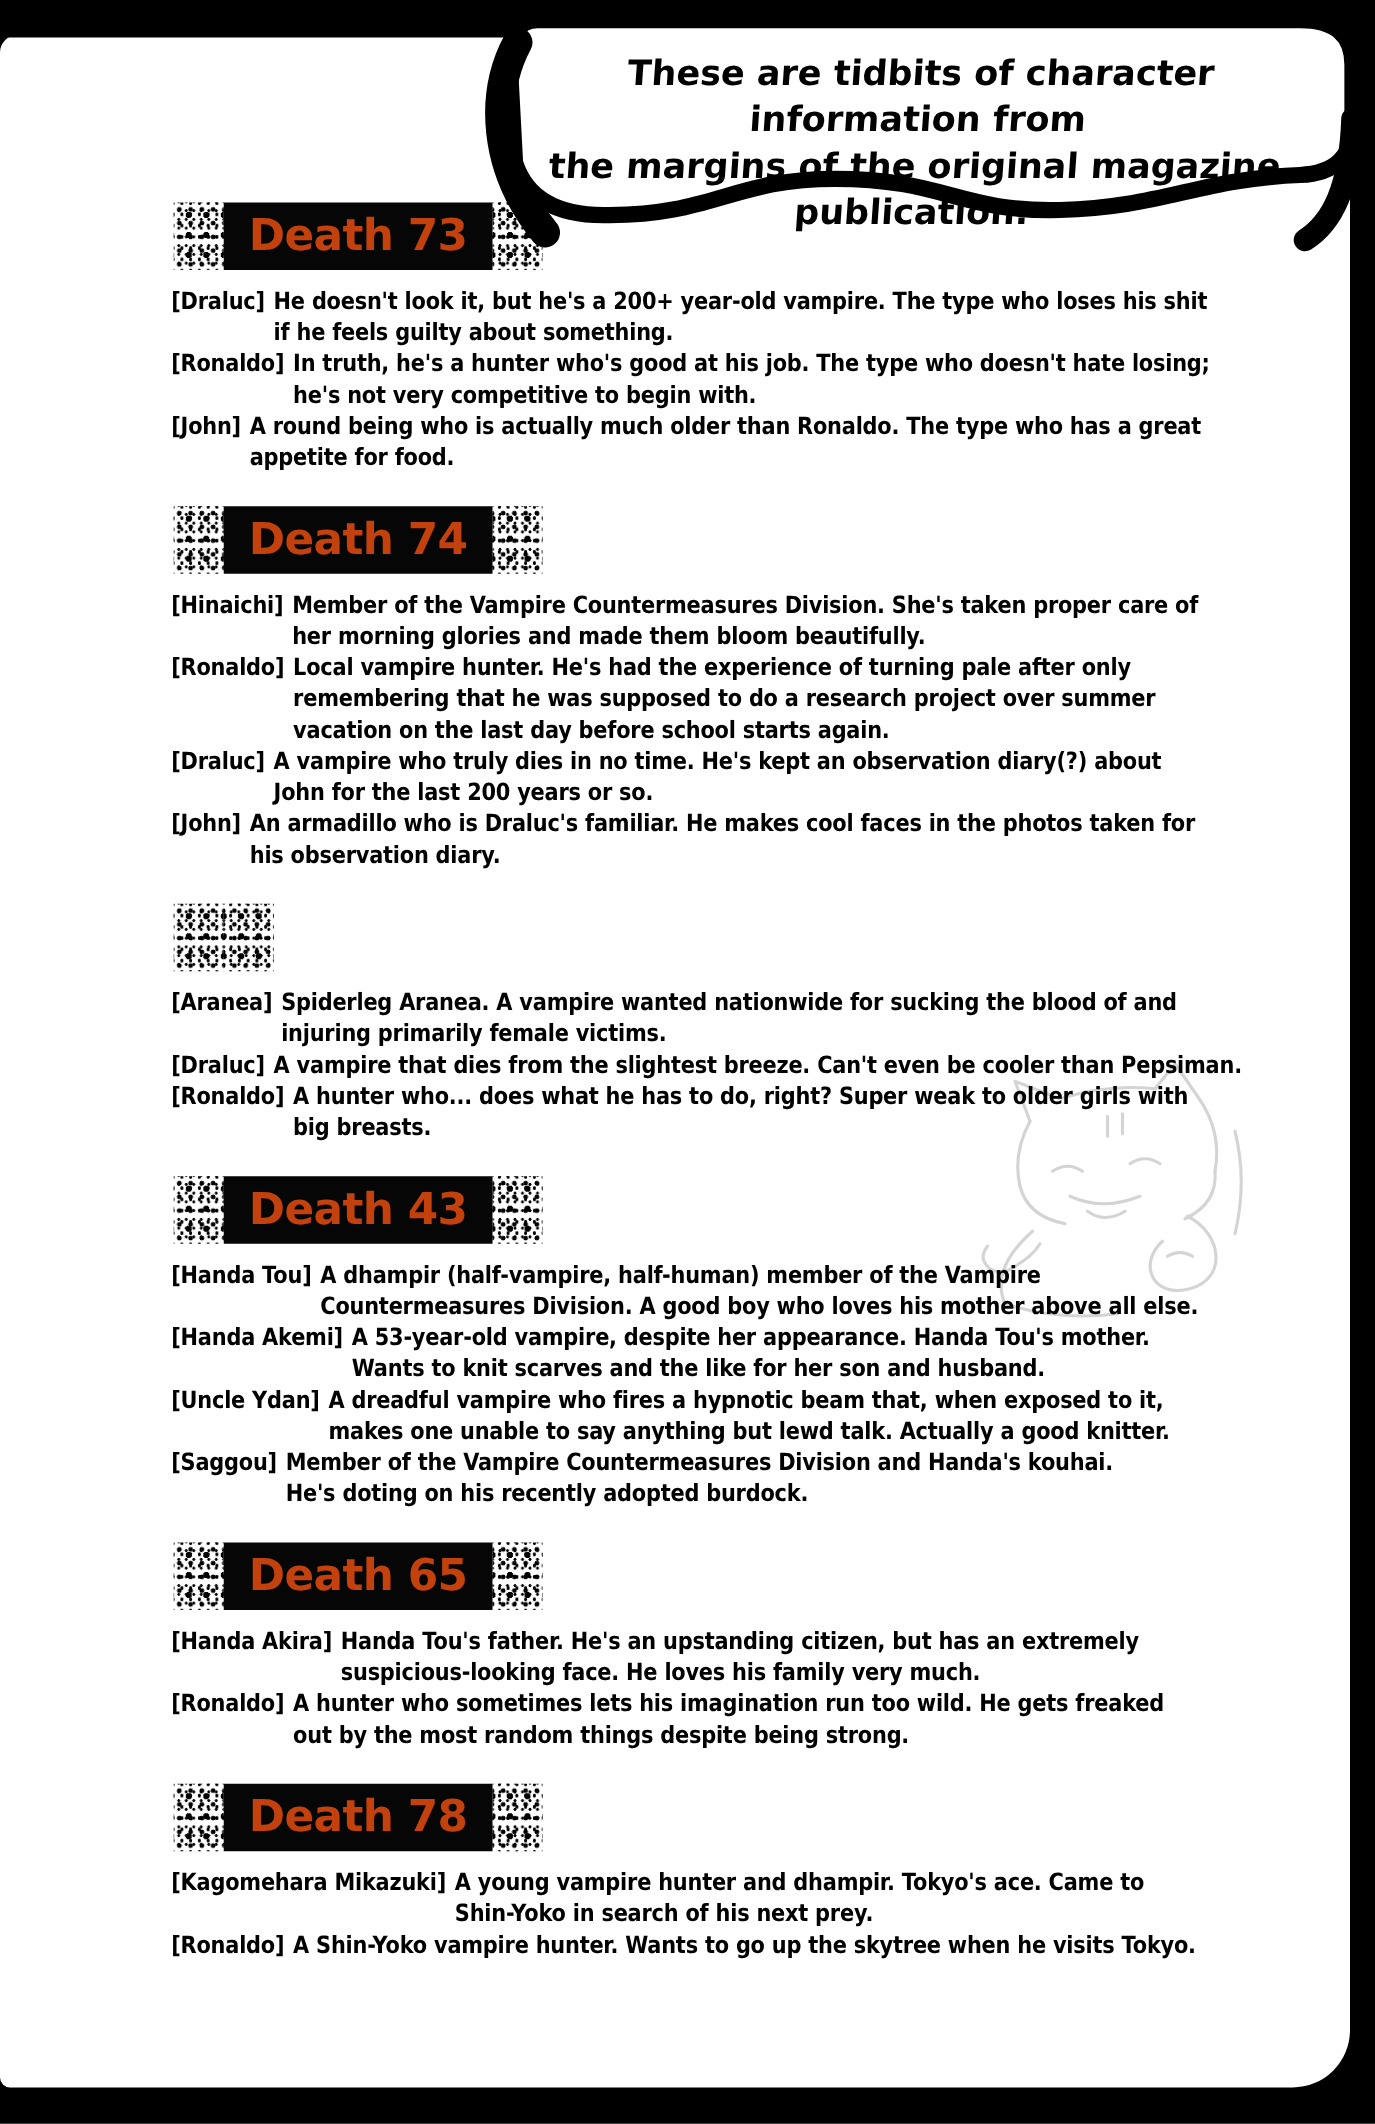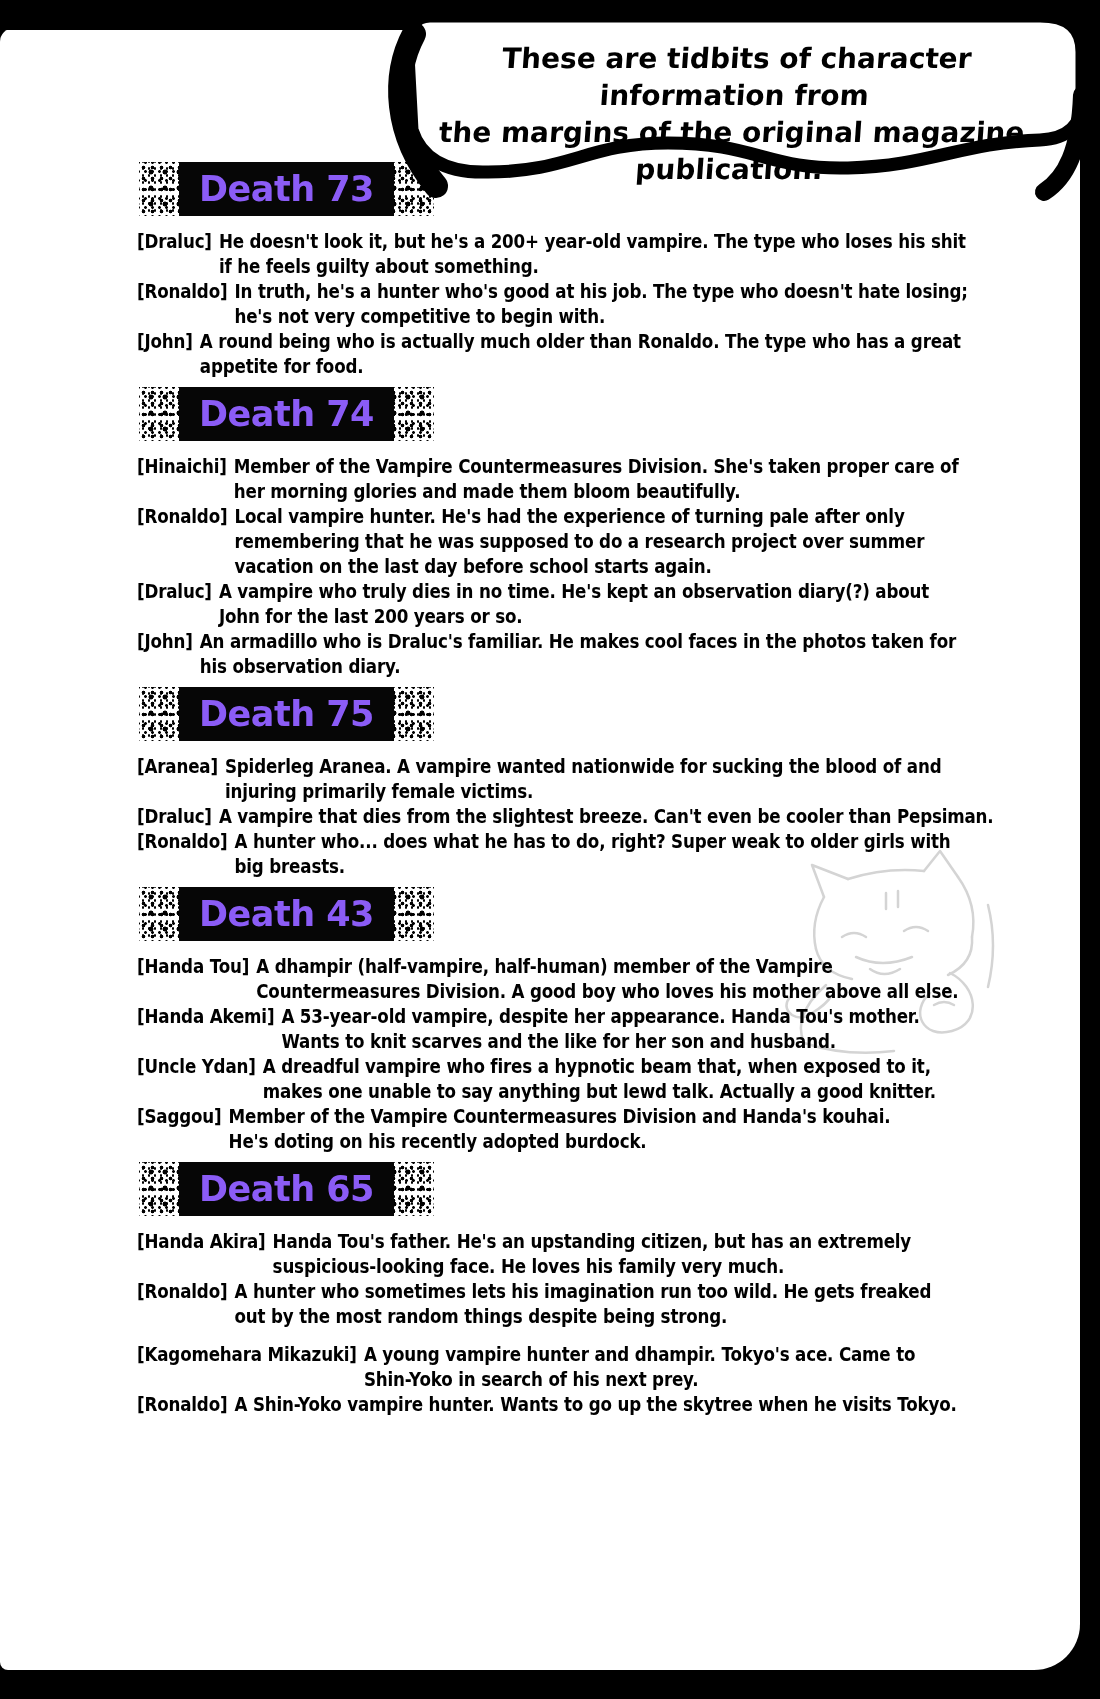--- a/index.html
+++ b/index.html
@@ -13,25 +13,25 @@
   }
   .paper {
     position:absolute; top:28px; left:0;
     width:1080px; height:1642px;
     background:var(--paper);
     border-radius:14px 0 46px 8px;
   }
   .cat { position:absolute; left:782px; top:817px; z-index:0; }
   .content { position:relative; z-index:1; padding-top:134px; }
 
-  .sec { margin-top:8px; }
+  .sec { margin-top:26px; }
   .sec:first-child { margin-top:0; }
   .sec-head { margin-left:139px; display:flex; align-items:stretch; height:54px; }
   .sec-title {
-    background:#060606; color:#8b5cf6;
+    background:#060606; color:#c2410c;
     font-size:35px; font-weight:bold; line-height:54px;
     padding:0 20px; letter-spacing:-0.5px; white-space:nowrap;
   }
   .speckle {
     width:40px; height:54px; flex:none;
     background-image:
       radial-gradient(circle, var(--ink) 1.7px, transparent 2.1px),
       radial-gradient(circle, var(--ink) 1.2px, transparent 1.6px),
       radial-gradient(circle, var(--ink) 2.3px, transparent 2.7px),
       radial-gradient(circle, var(--ink) 1.0px, transparent 1.4px);
@@ -143,21 +143,20 @@
         <span class="label">[John]</span>
         <span class="desc">An armadillo who is Draluc's familiar. He makes cool faces in the photos taken for
 his observation diary.</span>
       </div>
           </div>
   </section>
 
   <section class="sec">
     <div class="sec-head">
       <span class="speckle"></span>
-      <span class="sec-title">Death 75</span>
       <span class="speckle right"></span>
     </div>
     <div class="entries">
 
     <div class="entry">
         <span class="label">[Aranea]</span>
         <span class="desc">Spiderleg Aranea. A vampire wanted nationwide for sucking the blood of and
 injuring primarily female victims.</span>
       </div>
             <div class="entry">
@@ -218,20 +217,25 @@
       </div>
             <div class="entry">
         <span class="label">[Ronaldo]</span>
         <span class="desc">A hunter who sometimes lets his imagination run too wild. He gets freaked
 out by the most random things despite being strong.</span>
       </div>
           </div>
   </section>
 
   <section class="sec">
+    <div class="sec-head">
+      <span class="speckle"></span>
+      <span class="sec-title">Death 78</span>
+      <span class="speckle right"></span>
+    </div>
     <div class="entries">
 
     <div class="entry">
         <span class="label">[Kagomehara Mikazuki]</span>
         <span class="desc">A young vampire hunter and dhampir. Tokyo's ace. Came to
 Shin-Yoko in search of his next prey.</span>
       </div>
             <div class="entry">
         <span class="label">[Ronaldo]</span>
         <span class="desc">A Shin-Yoko vampire hunter. Wants to go up the skytree when he visits Tokyo.</span>

